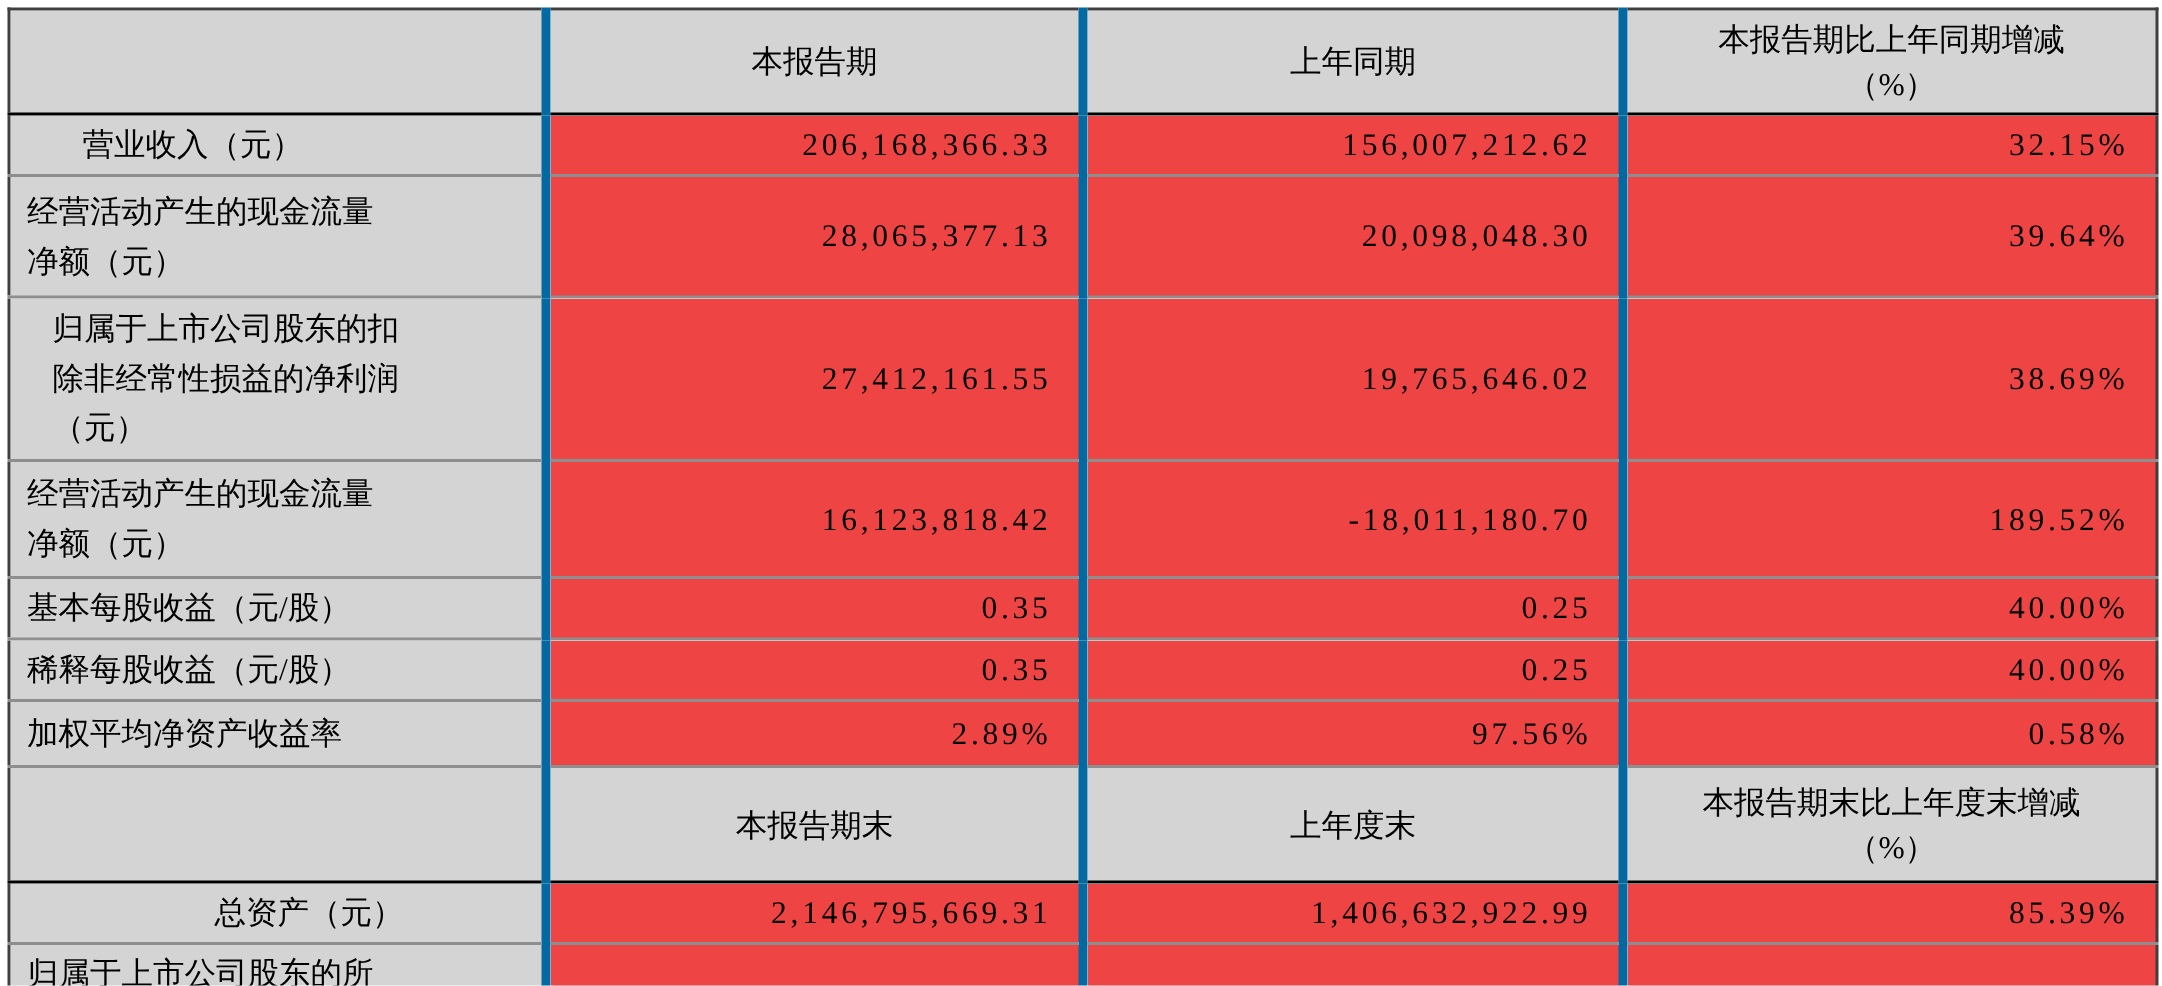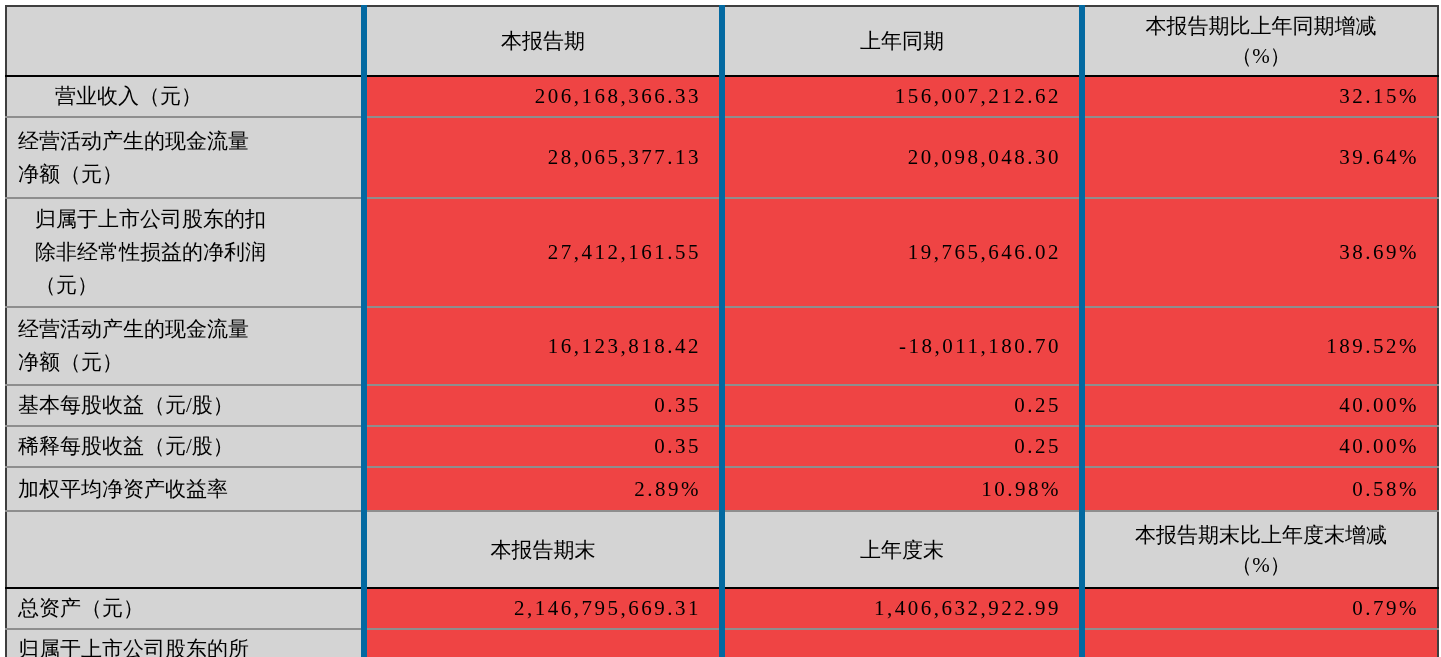--- a/index.html
+++ b/index.html
@@ -51,21 +51,21 @@
   
   tr.h-hd1 td{height:64px;}
   tr.h-r1  td{height:33px;padding-left:48px;}
   tr.h-r2  td{height:73px;}
   tr.h-r3  td{height:101px;padding-left:28px;}
   tr.h-r4  td{height:70px;}
   tr.h-r5  td{height:29px;margin-top:44px;}
   tr.h-r6  td{height:29px;}
   tr.h-r7  td{height:36px;}
   tr.h-hd2 td{height:71px;}
-  tr.h-r8  td{height:33px;}
+  tr.h-r8  td{height:33px;text-align:right;}
   tr.h-r9  td{height:58px;}
   .hline{display:block;line-height:30px;}
 </style>
 </head>
 <body>
 
 <table class="fin">
   <colgroup>
     <col style="width:358px">
     <col style="width:358px">
@@ -122,39 +122,39 @@
   <tr class="h-r6">
     <td class="lbl">稀释每股收益（元/股）</td>
     <td class="val">0.35</td>
     <td class="val">0.25</td>
     <td class="val">40.00%</td>
   </tr>
 
   <tr class="h-r7">
     <td class="lbl">加权平均净资产收益率</td>
     <td class="val">2.89%</td>
-    <td class="val">10.98%</td>
+    <td class="val">97.56%</td>
     <td class="val">0.58%</td>
   </tr>
 
   <tr class="hd h-hd2">
     <td class="corner"></td>
     <td>本报告期末</td>
     <td>上年度末</td>
     <td>
       <span class="hline">本报告期末比上年度末增减</span>
       <span class="hline">（%）</span>
     </td>
   </tr>
 
   <tr class="h-r8">
     <td class="lbl">总资产（元）</td>
     <td class="val">2,146,795,669.31</td>
     <td class="val">1,406,632,922.99</td>
-    <td class="val">0.79%</td>
+    <td class="val">85.39%</td>
   </tr>
 
   <tr class="h-r9">
     <td class="lbl">归属于上市公司股东的所有者权益（元）</td>
     <td class="val">985,878,232.83</td>
     <td class="val">956,307,474.13</td>
     <td class="val">3.09%</td>
   </tr>
 </tbody>
   </table>

